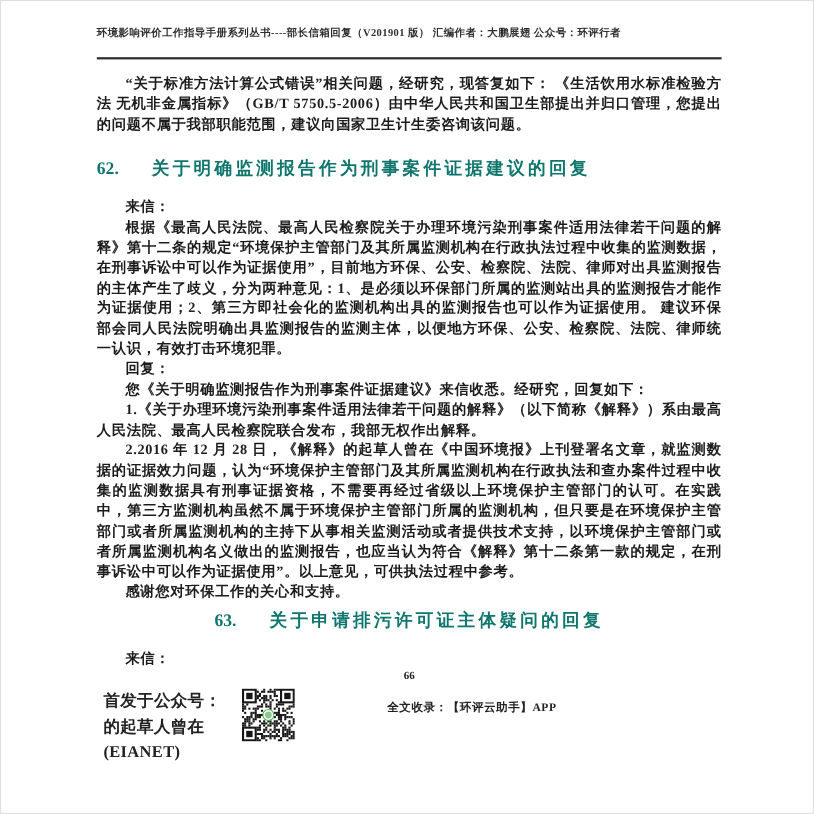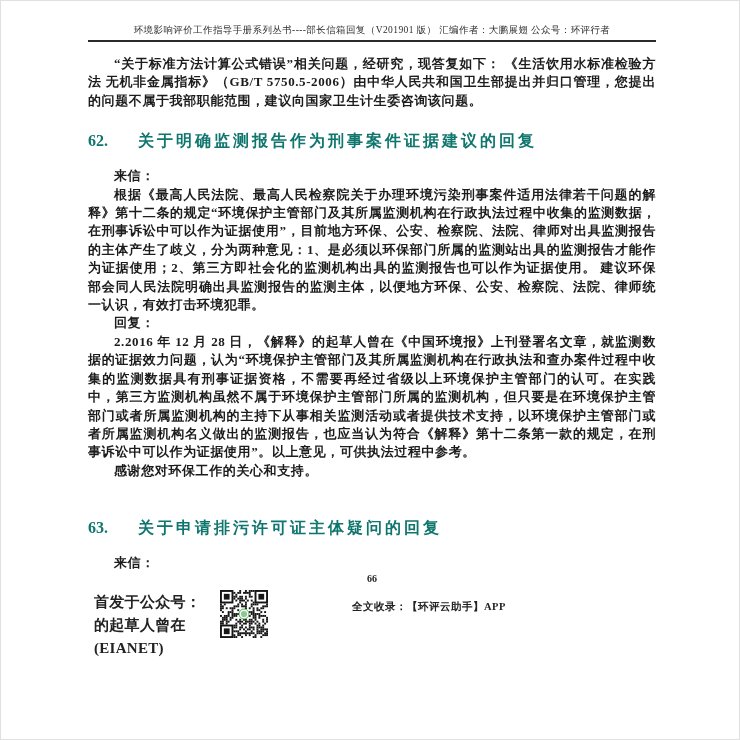--- a/index.html
+++ b/index.html
@@ -13,23 +13,23 @@
   }
   .page {
     width: 740px; height: 740px;
     padding: 24px 84px 0 88px;
     outline: 1px solid #e0e0e0; outline-offset: -1px;
   }
   .doc-header {
     font-size: 9.5px;
     letter-spacing: 0.4px;
     color: #2e2e2e;
-    font-weight: normal;
-    text-align: center;
-    padding-bottom: 3px;
+    font-weight: bold;
+    text-align: left;
+    padding-bottom: 15px;
     border-bottom: 2px solid #2a2a2a;
     white-space: nowrap;
   }
   .body-text {
     font-size: 13px;
     line-height: 18.4px;
     text-align: justify;
     font-weight: 600;
     letter-spacing: 0.6px;
   }
@@ -91,25 +91,27 @@
 
   <div class="section-heading">
     <span class="sec-num">62.</span>
     <span class="sec-title">关于明确监测报告作为刑事案件证据建议的回复</span>
   </div>
 
   <div class="body-text">
     <p class="label-line">来信：</p>
     <p class="para">根据《最高人民法院、最高人民检察院关于办理环境污染刑事案件适用法律若干问题的解释》第十二条的规定“环境保护主管部门及其所属监测机构在行政执法过程中收集的监测数据，在刑事诉讼中可以作为证据使用”，目前地方环保、公安、检察院、法院、律师对出具监测报告的主体产生了歧义，分为两种意见：1、是必须以环保部门所属的监测站出具的监测报告才能作为证据使用；2、第三方即社会化的监测机构出具的监测报告也可以作为证据使用。 建议环保部会同人民法院明确出具监测报告的监测主体，以便地方环保、公安、检察院、法院、律师统一认识，有效打击环境犯罪。</p>
     <p class="label-line">回复：</p>
+    <p class="para">您《关于明确监测报告作为刑事案件证据建议》来信收悉。经研究，回复如下：</p>
+    <p class="para">1.《关于办理环境污染刑事案件适用法律若干问题的解释》（以下简称《解释》）系由最高人民法院、最高人民检察院联合发布，我部无权作出解释。</p>
     <p class="para">2.2016 年 12 月 28 日，《解释》的起草人曾在《中国环境报》上刊登署名文章，就监测数据的证据效力问题，认为“环境保护主管部门及其所属监测机构在行政执法和查办案件过程中收集的监测数据具有刑事证据资格，不需要再经过省级以上环境保护主管部门的认可。在实践中，第三方监测机构虽然不属于环境保护主管部门所属的监测机构，但只要是在环境保护主管部门或者所属监测机构的主持下从事相关监测活动或者提供技术支持，以环境保护主管部门或者所属监测机构名义做出的监测报告，也应当认为符合《解释》第十二条第一款的规定，在刑事诉讼中可以作为证据使用”。以上意见，可供执法过程中参考。</p>
     <p class="para">感谢您对环保工作的关心和支持。</p>
   </div>
 
-  <div class="section-heading" style="margin-top:38px;">
+  <div class="section-heading" style="margin-top:7px;justify-content:center;">
     <span class="sec-num">63.</span>
     <span class="sec-title">关于申请排污许可证主体疑问的回复</span>
   </div>
 
   <div class="body-text">
     <p class="label-line">来信：</p>
   </div>
 
   <div class="page-number">66</div>
 

